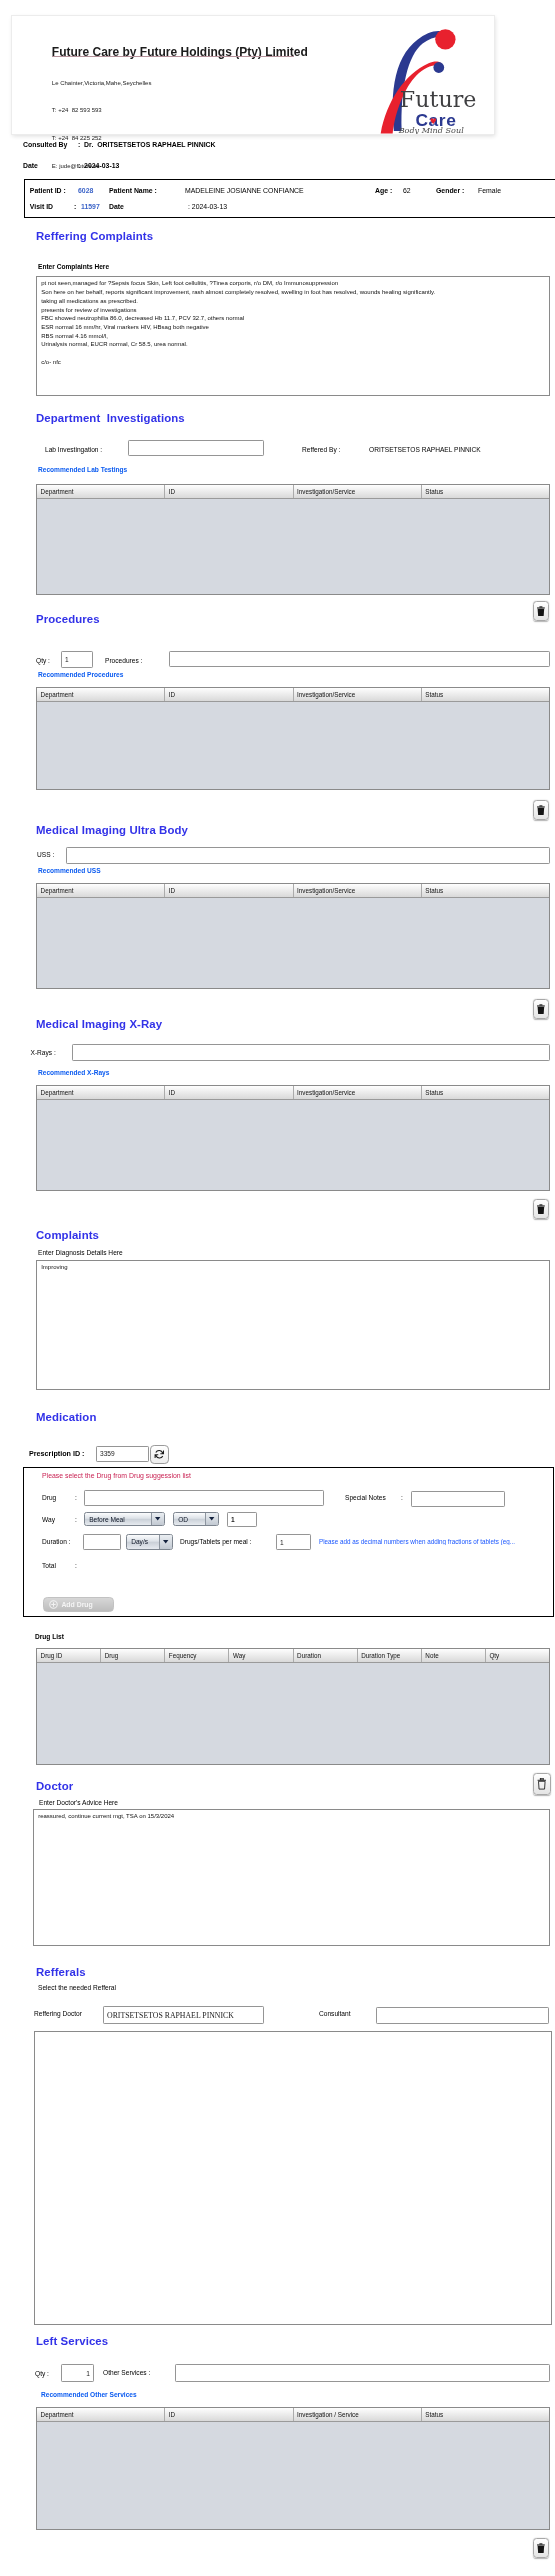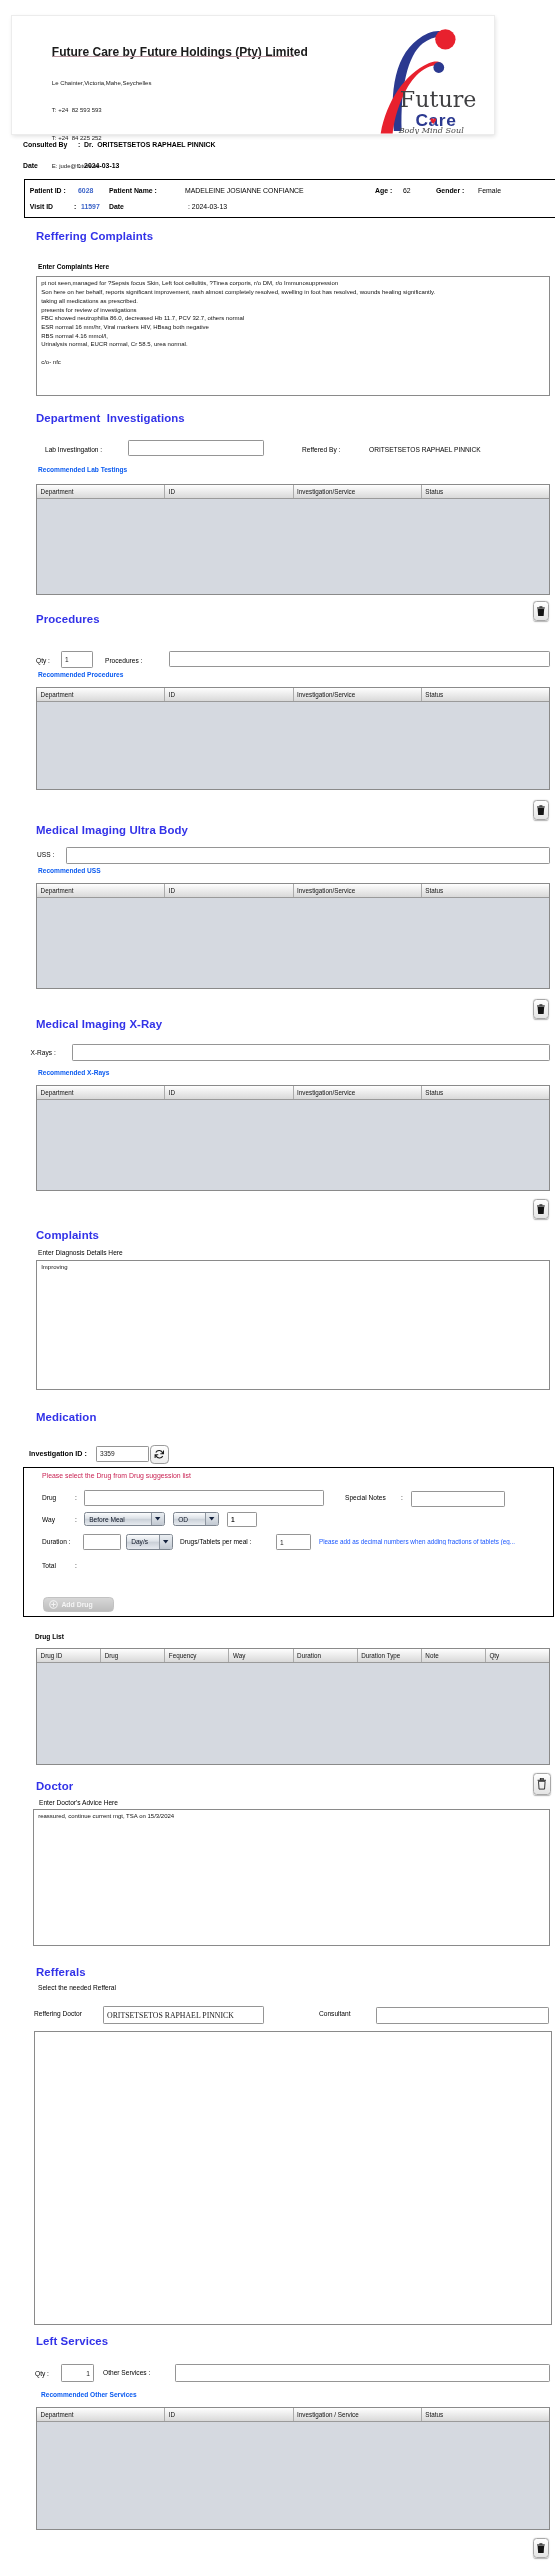--- a/index.html
+++ b/index.html
@@ -205,21 +205,21 @@
         <rect x="0" y="2.4" width="13" height="1.7" fill="#141414"></rect>
         <rect x="4" y="0.6" width="5" height="1.8" fill="#141414"></rect>
     </svg>
   </div>
 
   <div class="page-title" style="top:1229px;">Complaints</div>
   <div class="plain" style="left:38px;top:1249px;">Enter Diagnosis Details Here</div>
   <textarea class="inp" style="left: 36px; top: 1260px; width: 514px; height: 130px;">Improving</textarea>
 
   <div class="page-title" style="top:1411px;">Medication</div>
-  <div class="sublabel" style="left:29px;top:1449px;font-size:7.2px;">Investigation ID :</div>
+  <div class="sublabel" style="left:29px;top:1449px;font-size:7.2px;">Prescription ID :</div>
   <input class="inp" style="left: 96px; top: 1446px; width: 53px; height: 15.5px;" value="3359">
   <div class="refresh-btn">
     <svg width="12.6" height="12.6" viewBox="0 0 24 24">
       <path fill="#1c1c1c" d="M12 4a8 8 0 0 1 7 4.2V5h2v7h-7v-2h3.4A6 6 0 0 0 6.3 9L4.5 8A8 8 0 0 1 12 4z"></path>
       <path fill="#1c1c1c" d="M12 20a8 8 0 0 1-7-4.2V19H3v-7h7v2H6.6a6 6 0 0 0 11.1 1l1.8 1A8 8 0 0 1 12 20z"></path>
     </svg>
   </div>
 
   <div class="med-box">
     <div class="warn" style="left:18px;top:3.6px;">Please select the Drug from Drug suggession list</div>

